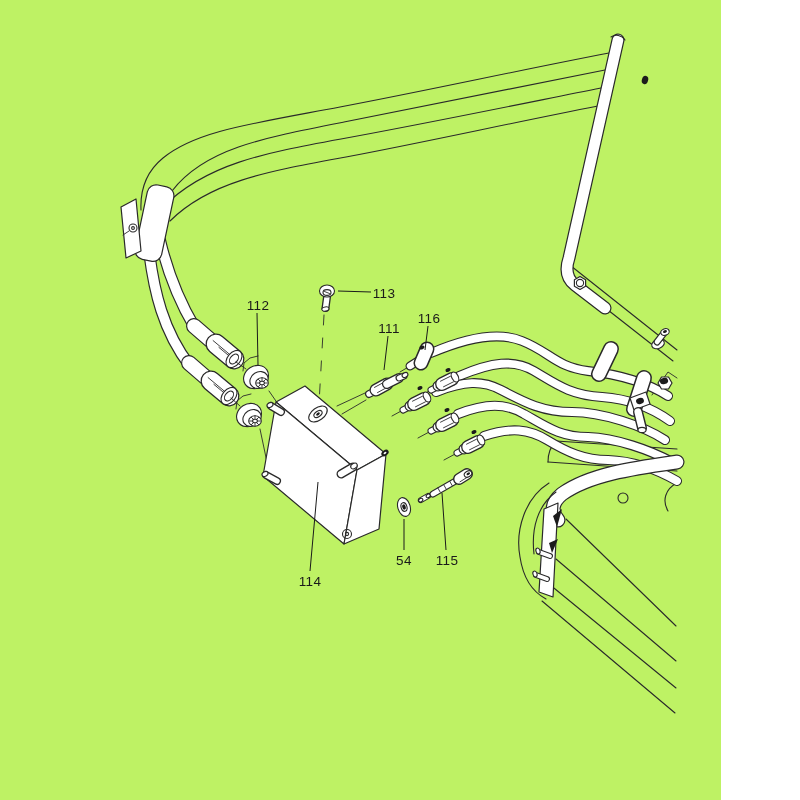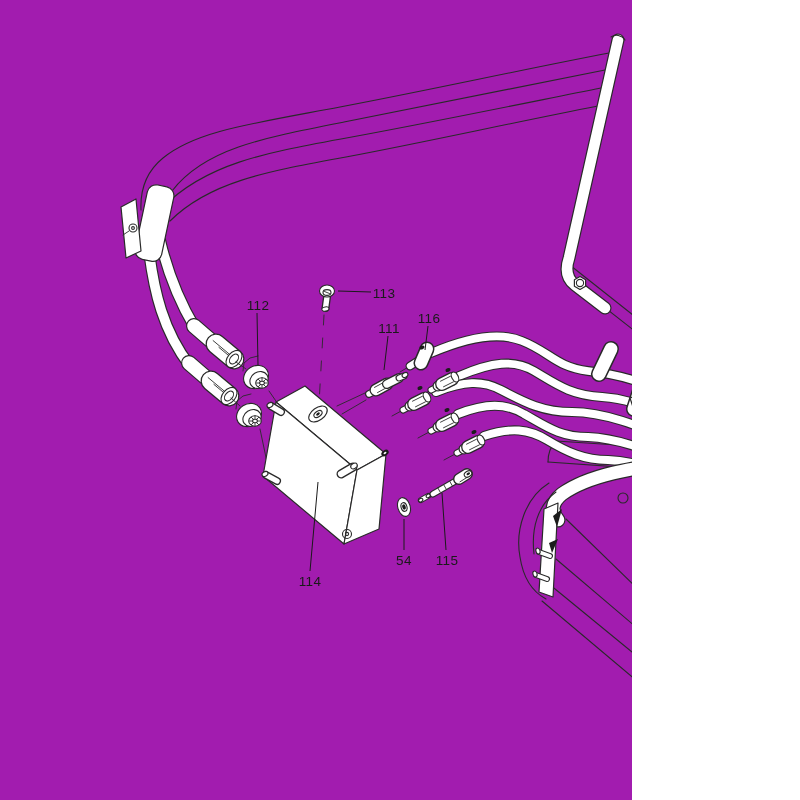--- a/index.html
+++ b/index.html
@@ -1,16 +1,16 @@
 <!DOCTYPE html>
 <html><head>
 <meta charset="utf-8">
 <style>
   html,body{margin:0;padding:0;background:#ffffff;}
-  .canvas{position:relative;width:632px;height:800px;background:#a21caf;overflow:hidden;}
+  .canvas{position:relative;width:721px;height:800px;background:#bef264;overflow:hidden;}
   svg{display:block;}
   .wf{fill:#ffffff;stroke:#2a2a2a;stroke-width:1.2;stroke-linejoin:round;}
   .ln{fill:none;stroke:#2a2a2a;stroke-width:1.1;stroke-linecap:round;stroke-linejoin:round;}
   .lt{fill:none;stroke:#2a2a2a;stroke-width:0.9;stroke-linecap:round;}
   .dk{fill:#1c1c1c;stroke:none;}
   .to{fill:none;stroke:#2a2a2a;stroke-linecap:round;stroke-linejoin:round;}
   .ti{fill:none;stroke:#ffffff;stroke-linecap:round;stroke-linejoin:round;}
   .er{fill:#ffffff;stroke:#2a2a2a;stroke-width:1.1;}
   .eo{fill:none;stroke:#2a2a2a;stroke-width:1.1;}
   .plabel{font-family:"Liberation Sans","DejaVu Sans",sans-serif;font-size:13.5px;fill:#1a1a1a;letter-spacing:.4px;}

